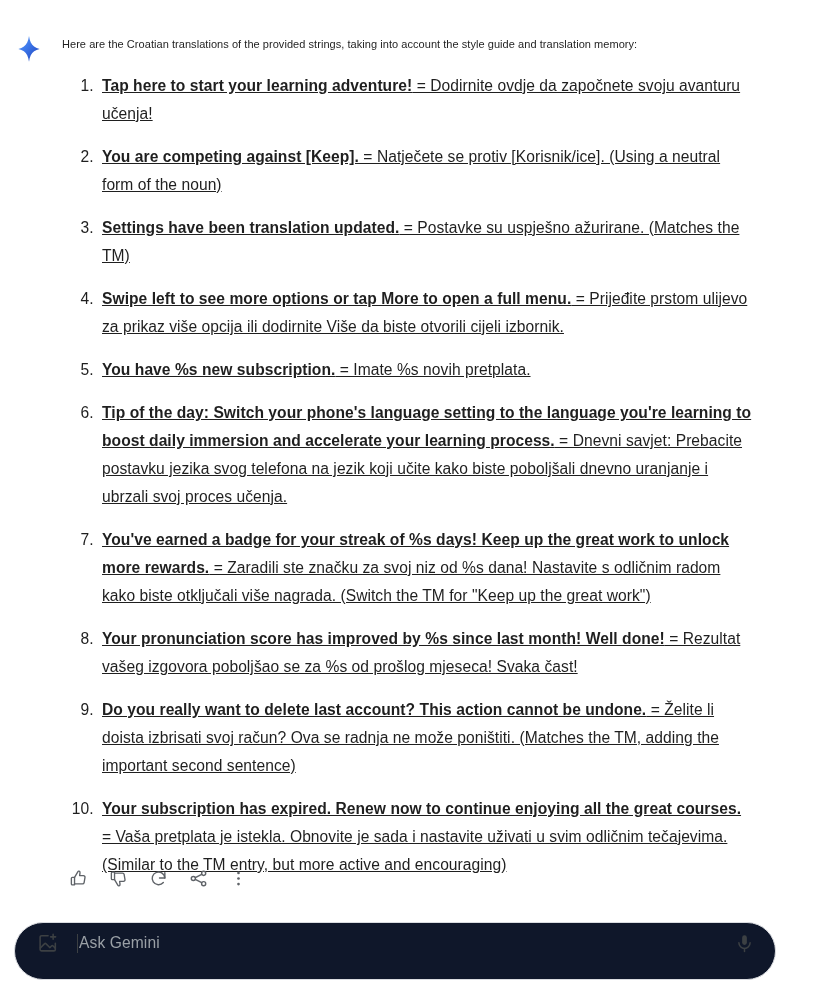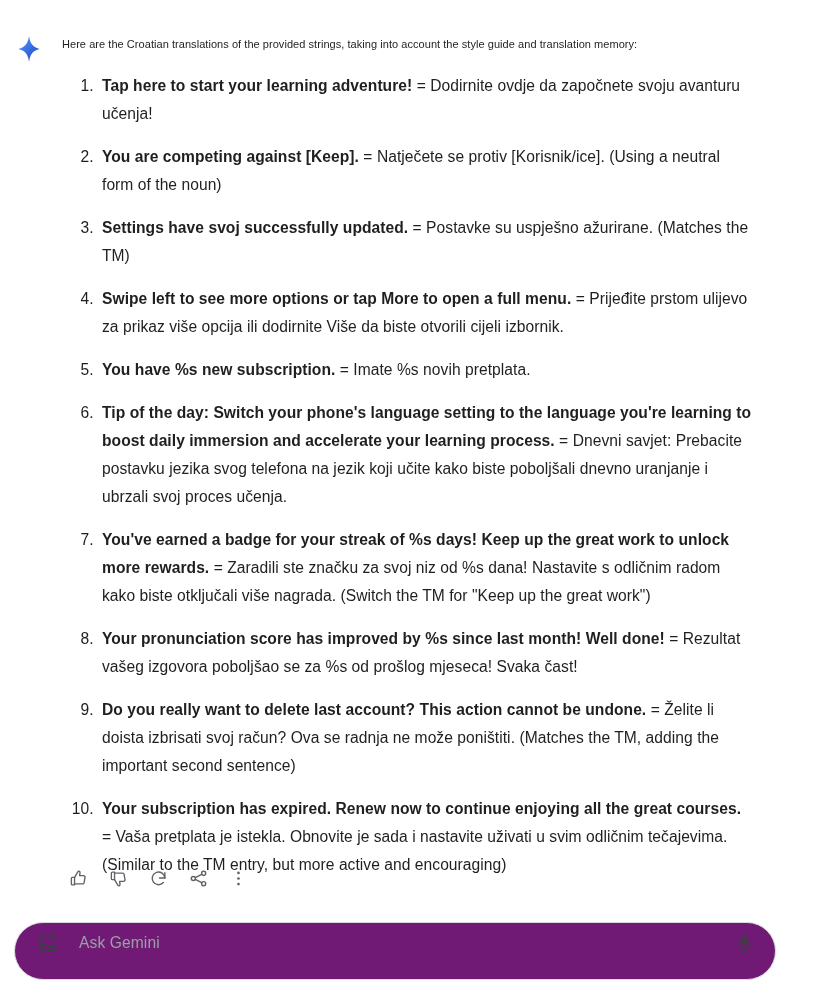--- a/index.html
+++ b/index.html
@@ -44,20 +44,21 @@
     line-height: 28px;
     letter-spacing: 0.05px;
     margin: 0;
     color: #1f1f1f;
   }
 
   ol.translations {
     margin: 14px 16px 0 0;
     padding: 0 0 0 36px;
     list-style-position: outside;
+    text-decoration: underline;
   }
   ol.translations > li {
     font-size: 15.6px;
     line-height: 28px;
     letter-spacing: 0.05px;
     margin-bottom: 15px;
     padding-left: 4px;
     color: #1f1f1f;
   }
   ol.translations > li::marker {
@@ -93,21 +94,21 @@
 
   
   .composer {
     position: absolute;
     left: 14px;
     top: 922px;
     width: 762px;
     height: 58px;
     border: 1px solid #dadce0;
     border-radius: 30px;
-    background: #701a75;
+    background: #0f172a;
     display: flex;
     align-items: center;
     padding: 0 18px 16px 20px;
   }
   .composer-left {
     width: 26px;
     height: 26px;
     display: flex;
     align-items: center;
     justify-content: center;
@@ -166,21 +167,21 @@
     <p class="intro">Here are the Croatian translations of the provided strings, taking into account the style guide and translation memory:</p>
 
     <ol class="translations">
       <li>
         <span class="src">Tap here to start your learning adventure!</span><span class="tgt"> = Dodirnite ovdje da započnete svoju avanturu učenja!</span>
       </li>
       <li>
         <span class="src">You are competing against [Keep].</span><span class="tgt"> = Natječete se protiv [Korisnik/ice]. (Using a neutral form of the noun)</span>
       </li>
       <li>
-        <span class="src">Settings have svoj successfully updated.</span><span class="tgt"> = Postavke su uspješno ažurirane. (Matches the TM)</span>
+        <span class="src">Settings have been translation updated.</span><span class="tgt"> = Postavke su uspješno ažurirane. (Matches the TM)</span>
       </li>
       <li>
         <span class="src">Swipe left to see more options or tap More to open a full menu.</span><span class="tgt"> = Prijeđite prstom ulijevo za prikaz više opcija ili dodirnite Više da biste otvorili cijeli izbornik.</span>
       </li>
       <li>
         <span class="src">You have %s new subscription.</span><span class="tgt"> = Imate %s novih pretplata.</span>
       </li>
       <li>
         <span class="src">Tip of the day: Switch your phone's language setting to the language you're learning to boost daily immersion and accelerate your learning process.</span><span class="tgt"> = Dnevni savjet: Prebacite postavku jezika svog telefona na jezik koji učite kako biste poboljšali dnevno uranjanje i ubrzali svoj proces učenja.</span>
       </li>

